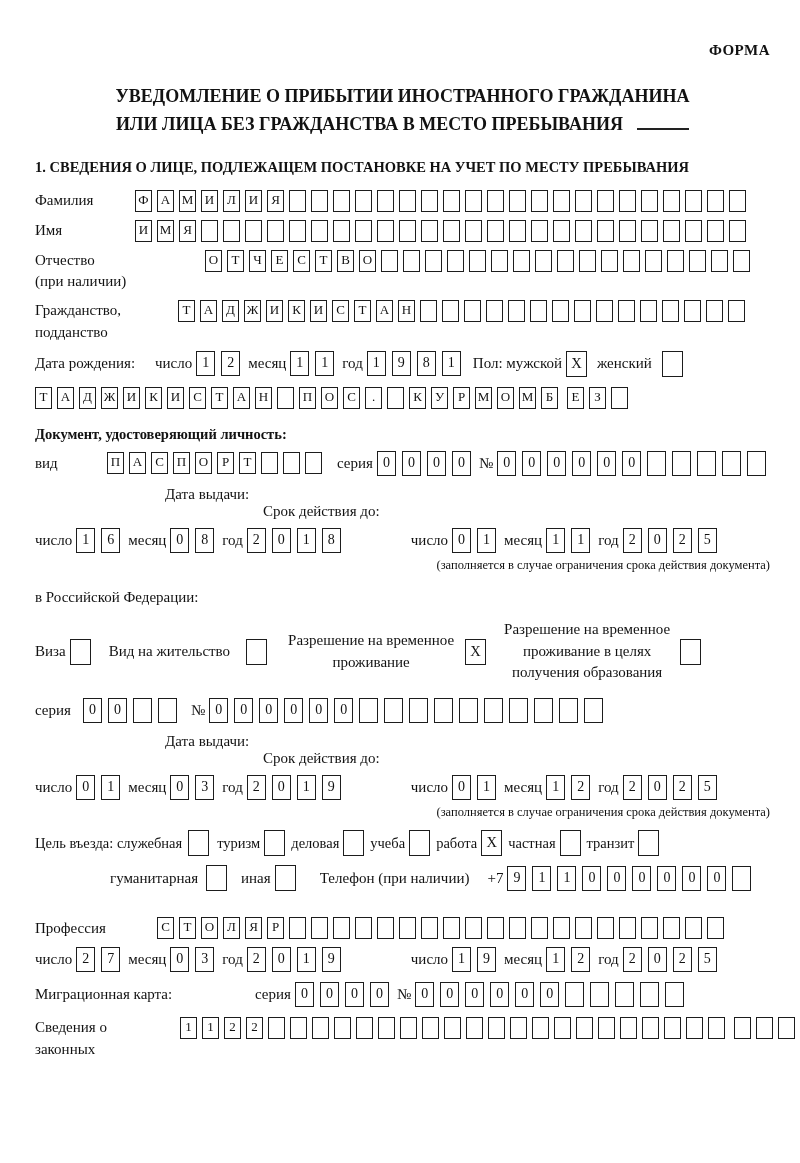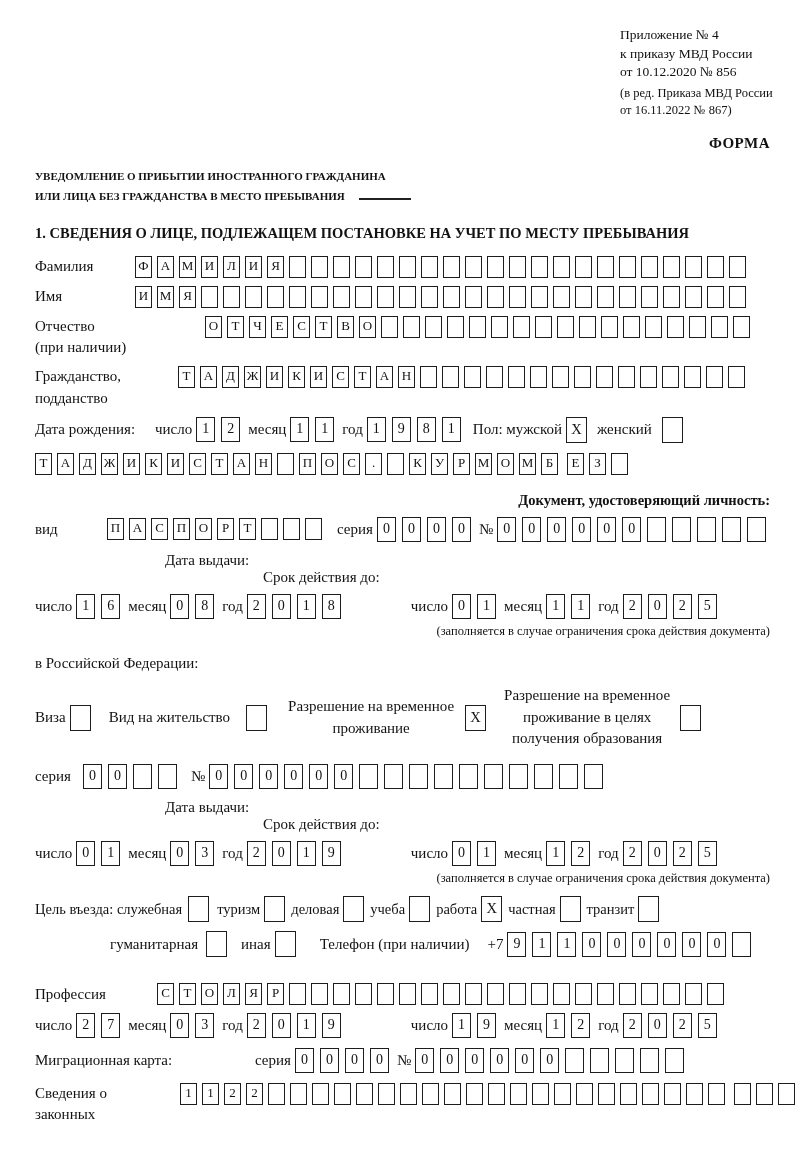--- a/index.html
+++ b/index.html
@@ -2,21 +2,21 @@
 <html><head>
 <meta charset="utf-8">
 <style>
   html,body{margin:0;padding:0;background:#ffffff;}
   body{font-family:"Liberation Serif","DejaVu Serif",serif;color:#121212;}
   .page{width:800px;height:1163px;box-sizing:border-box;padding:26px 30px 16px 35px;background:#fff;overflow:hidden;}
   .appendix{margin-left:585px;font-size:13.5px;line-height:1.38;white-space:nowrap;}
   .appendix .rev{font-size:12.5px;margin-top:3px;line-height:1.35;}
   .appendix .rev+.rev{margin-top:0;}
   .forma{font-weight:bold;font-size:15px;text-align:right;margin-top:16px;letter-spacing:.5px;}
-  .title{font-weight:bold;font-size:11px;text-align:left;margin-top:16px;line-height:1.55;}
+  .title{font-weight:bold;font-size:18px;text-align:center;margin-top:24px;line-height:1.55;}
   .blank-line{display:inline-block;width:52px;border-bottom:2px solid #222;height:13px;margin-left:14px;}
   .section-heading{font-weight:bold;font-size:14.5px;text-align:left;margin-top:20px;margin-bottom:14px;}
   .row{display:flex;align-items:center;margin-top:8px;white-space:nowrap;}
   .row.tight{}
   .lbl{font-size:15px;flex:0 0 auto;}
   .dlbl{font-size:15px;margin:0 4px 0 2px;flex:0 0 auto;}
   .lblcol{font-size:15px;line-height:1.42;flex:0 0 auto;}
   .boxrow{display:inline-block;white-space:nowrap;flex:0 0 auto;}
   .cell{display:inline-block;box-sizing:border-box;width:17px;height:22px;border:1.8px solid #1d1d1d;margin-right:5px;text-align:center;font-size:13px;line-height:18px;vertical-align:middle;background:#fff;}
   .cell.date{width:19px;height:25px;margin-right:6px;font-size:14px;line-height:21px;}
@@ -32,27 +32,20 @@
   .opt-multi{font-size:15px;text-align:center;line-height:1.45;white-space:normal;}
   .mb{margin-bottom:9px;}
   .mb2{margin-bottom:11px;}
   .gap{display:inline-block;flex:0 0 auto;}
 </style>
 </head>
 <body>
 
 <div class="page">
 
-  <div class="appendix">
-    <div>Приложение № 4</div>
-    <div>к приказу МВД России</div>
-    <div>от 10.12.2020 № 856</div>
-    <div class="rev">(в ред. Приказа МВД России</div>
-    <div class="rev">от 16.11.2022 № 867)</div>
-  </div>
 
   <div class="forma">ФОРМА</div>
 
   <div class="title">
     <div>УВЕДОМЛЕНИЕ О ПРИБЫТИИ ИНОСТРАННОГО ГРАЖДАНИНА</div>
     <div><span>ИЛИ ЛИЦА БЕЗ ГРАЖДАНСТВА В МЕСТО ПРЕБЫВАНИЯ</span><span class="blank-line"></span></div>
   </div>
 
   <div class="section-heading">1. СВЕДЕНИЯ О ЛИЦЕ, ПОДЛЕЖАЩЕМ ПОСТАНОВКЕ НА УЧЕТ ПО МЕСТУ ПРЕБЫВАНИЯ</div>
 
@@ -97,21 +90,21 @@
   </div>
 
   <div class="row" style="align-items:flex-start;margin-top:10px">
     <div>
       <div class="boxrow mb"><span class="cell">Т</span><span class="cell">А</span><span class="cell">Д</span><span class="cell">Ж</span><span class="cell">И</span><span class="cell">К</span><span class="cell">И</span><span class="cell">С</span><span class="cell">Т</span><span class="cell">А</span><span class="cell">Н</span><span class="cell"></span><span class="cell">П</span><span class="cell">О</span><span class="cell">С</span><span class="cell">.</span><span class="cell"></span><span class="cell">К</span><span class="cell">У</span><span class="cell">Р</span><span class="cell">М</span><span class="cell">О</span><span class="cell">М</span><span class="cell">Б</span></div>
       <div class="boxrow mb"><span class="cell">Е</span><span class="cell">З</span><span class="cell"></span></div>
       
     </div>
   </div>
 
-  <div style="text-align:right;font-weight:bold;font-size:14.5px;margin-top:8px">Документ, удостоверяющий личность:</div>
+  <div style="text-align:left;font-weight:bold;font-size:14.5px;margin-top:8px">Документ, удостоверяющий личность:</div>
 
   <div class="row tight">
     <span class="lbl" style="width:72px">вид</span>
     <span class="boxrow"><span class="cell">П</span><span class="cell">А</span><span class="cell">С</span><span class="cell">П</span><span class="cell">О</span><span class="cell">Р</span><span class="cell">Т</span><span class="cell"></span><span class="cell"></span><span class="cell"></span></span>
     <span class="dlbl" style="margin-left:10px">серия</span>
     <span class="boxrow"><span class="cell date">0</span><span class="cell date">0</span><span class="cell date">0</span><span class="cell date">0</span></span>
     <span class="dlbl">№</span>
     <span class="boxrow"><span class="cell date">0</span><span class="cell date">0</span><span class="cell date">0</span><span class="cell date">0</span><span class="cell date">0</span><span class="cell date">0</span><span class="cell date"></span><span class="cell date"></span><span class="cell date"></span><span class="cell date"></span><span class="cell date"></span></span>
   </div>
 

